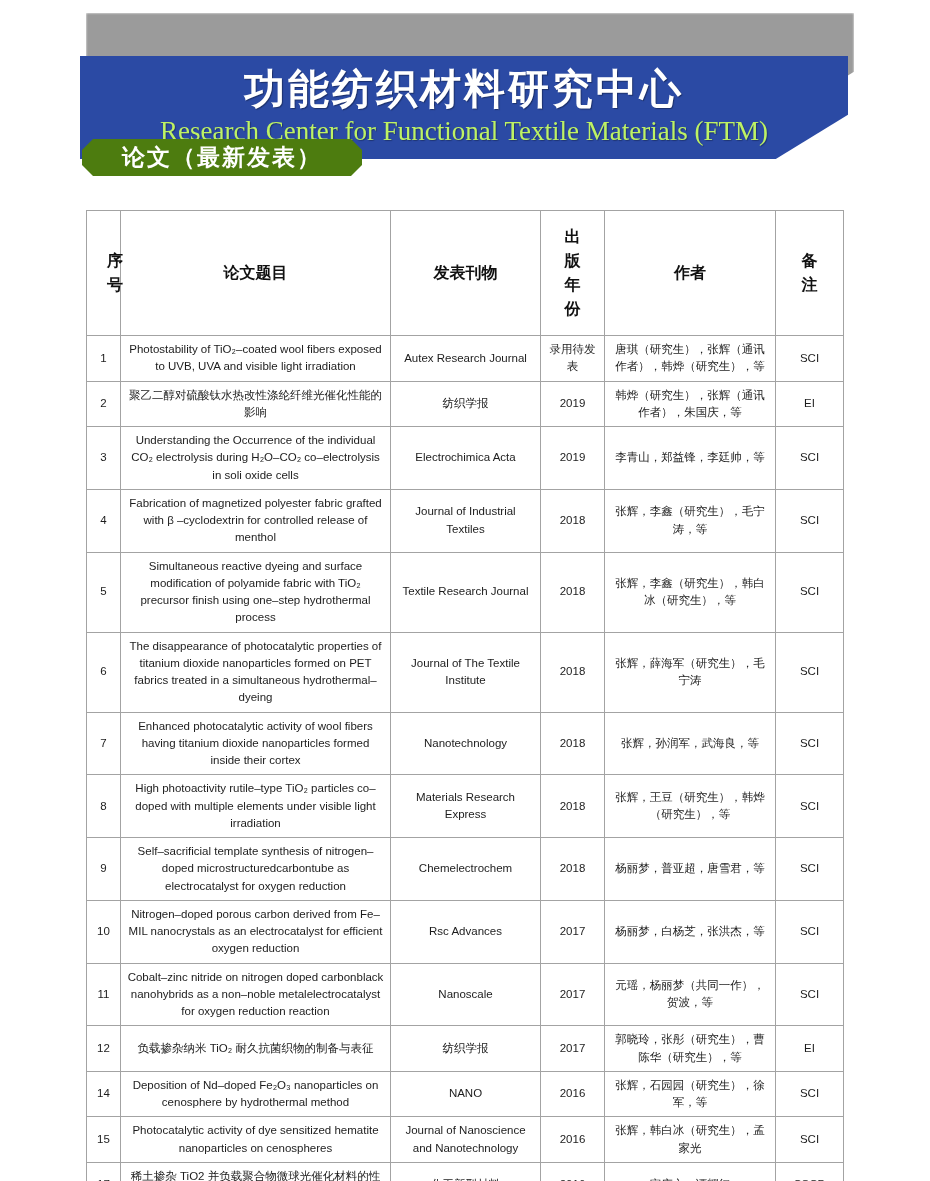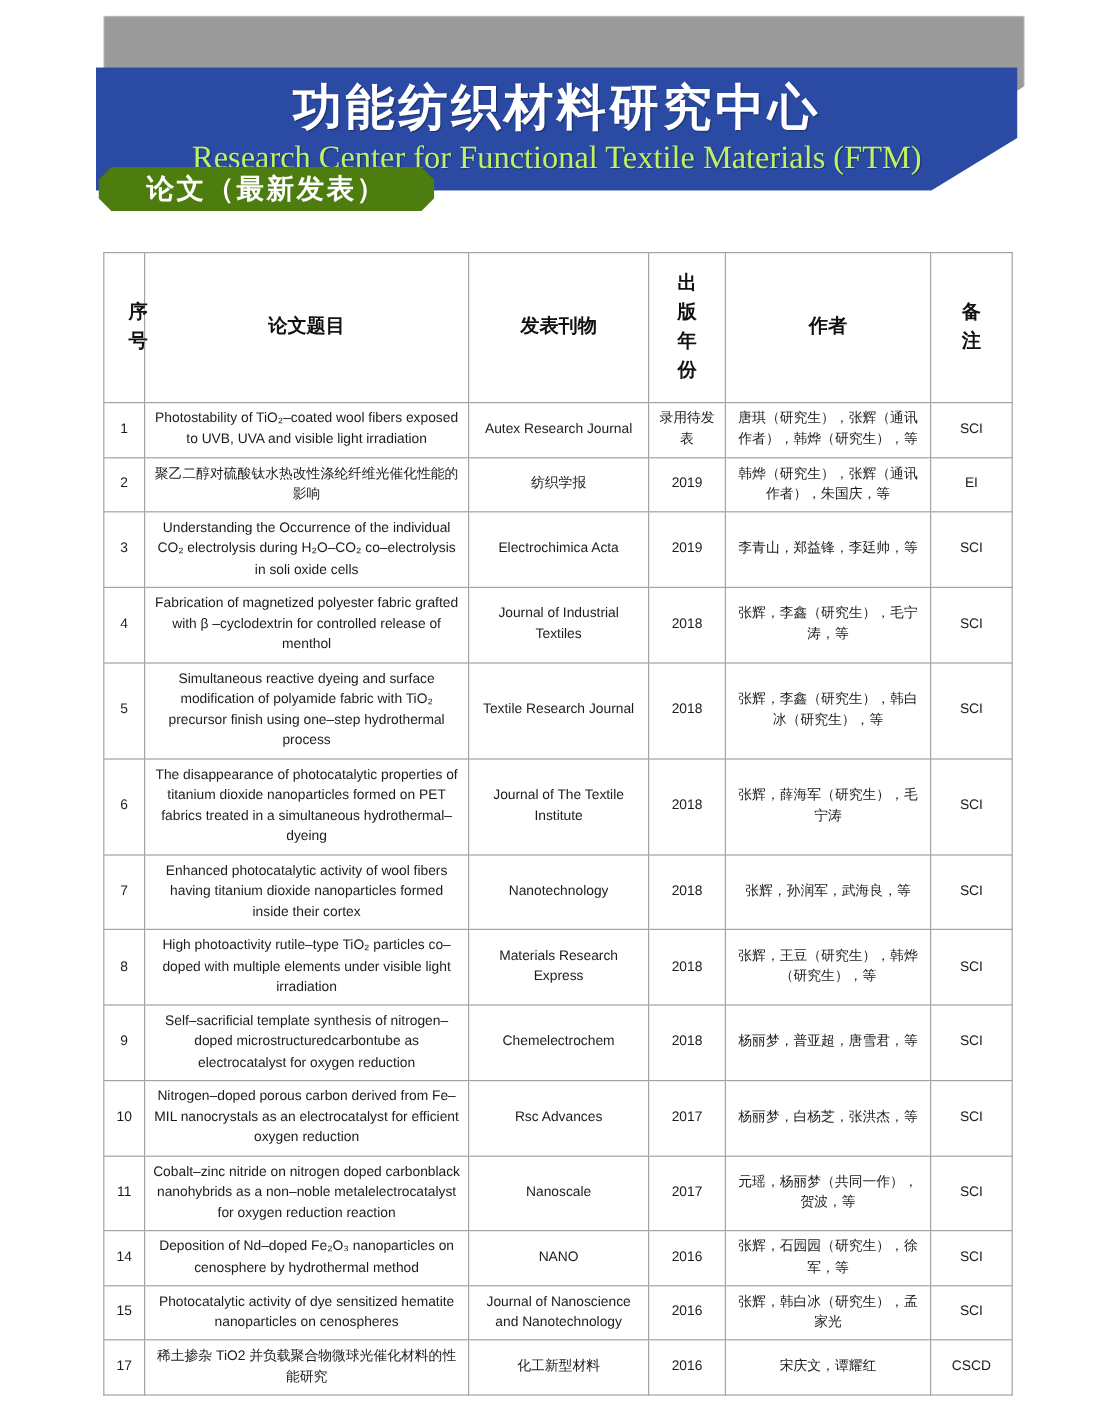--- a/index.html
+++ b/index.html
@@ -230,20 +230,28 @@
 
   <tr>
     <td class="col-no">11</td>
     <td class="col-title">Cobalt–zinc nitride on nitrogen doped carbonblack nanohybrids as a non–noble metalelectrocatalyst for oxygen reduction reaction</td>
     <td class="col-journal">Nanoscale</td>
     <td class="col-year">2017</td>
     <td class="col-authors">元瑶，杨丽梦（共同一作），贺波，等</td>
     <td class="col-note">SCI</td>
   </tr>
 
+  <tr>
+    <td class="col-no">12</td>
+    <td class="col-title">负载掺杂纳米 TiO₂ 耐久抗菌织物的制备与表征</td>
+    <td class="col-journal">纺织学报</td>
+    <td class="col-year">2017</td>
+    <td class="col-authors">郭晓玲，张彤（研究生），曹陈华（研究生），等</td>
+    <td class="col-note">EI</td>
+  </tr>
 
 
   <tr>
     <td class="col-no">14</td>
     <td class="col-title">Deposition of Nd–doped Fe₂O₃ nanoparticles on cenosphere by hydrothermal method</td>
     <td class="col-journal">NANO</td>
     <td class="col-year">2016</td>
     <td class="col-authors">张辉，石园园（研究生），徐军，等</td>
     <td class="col-note">SCI</td>
   </tr>

